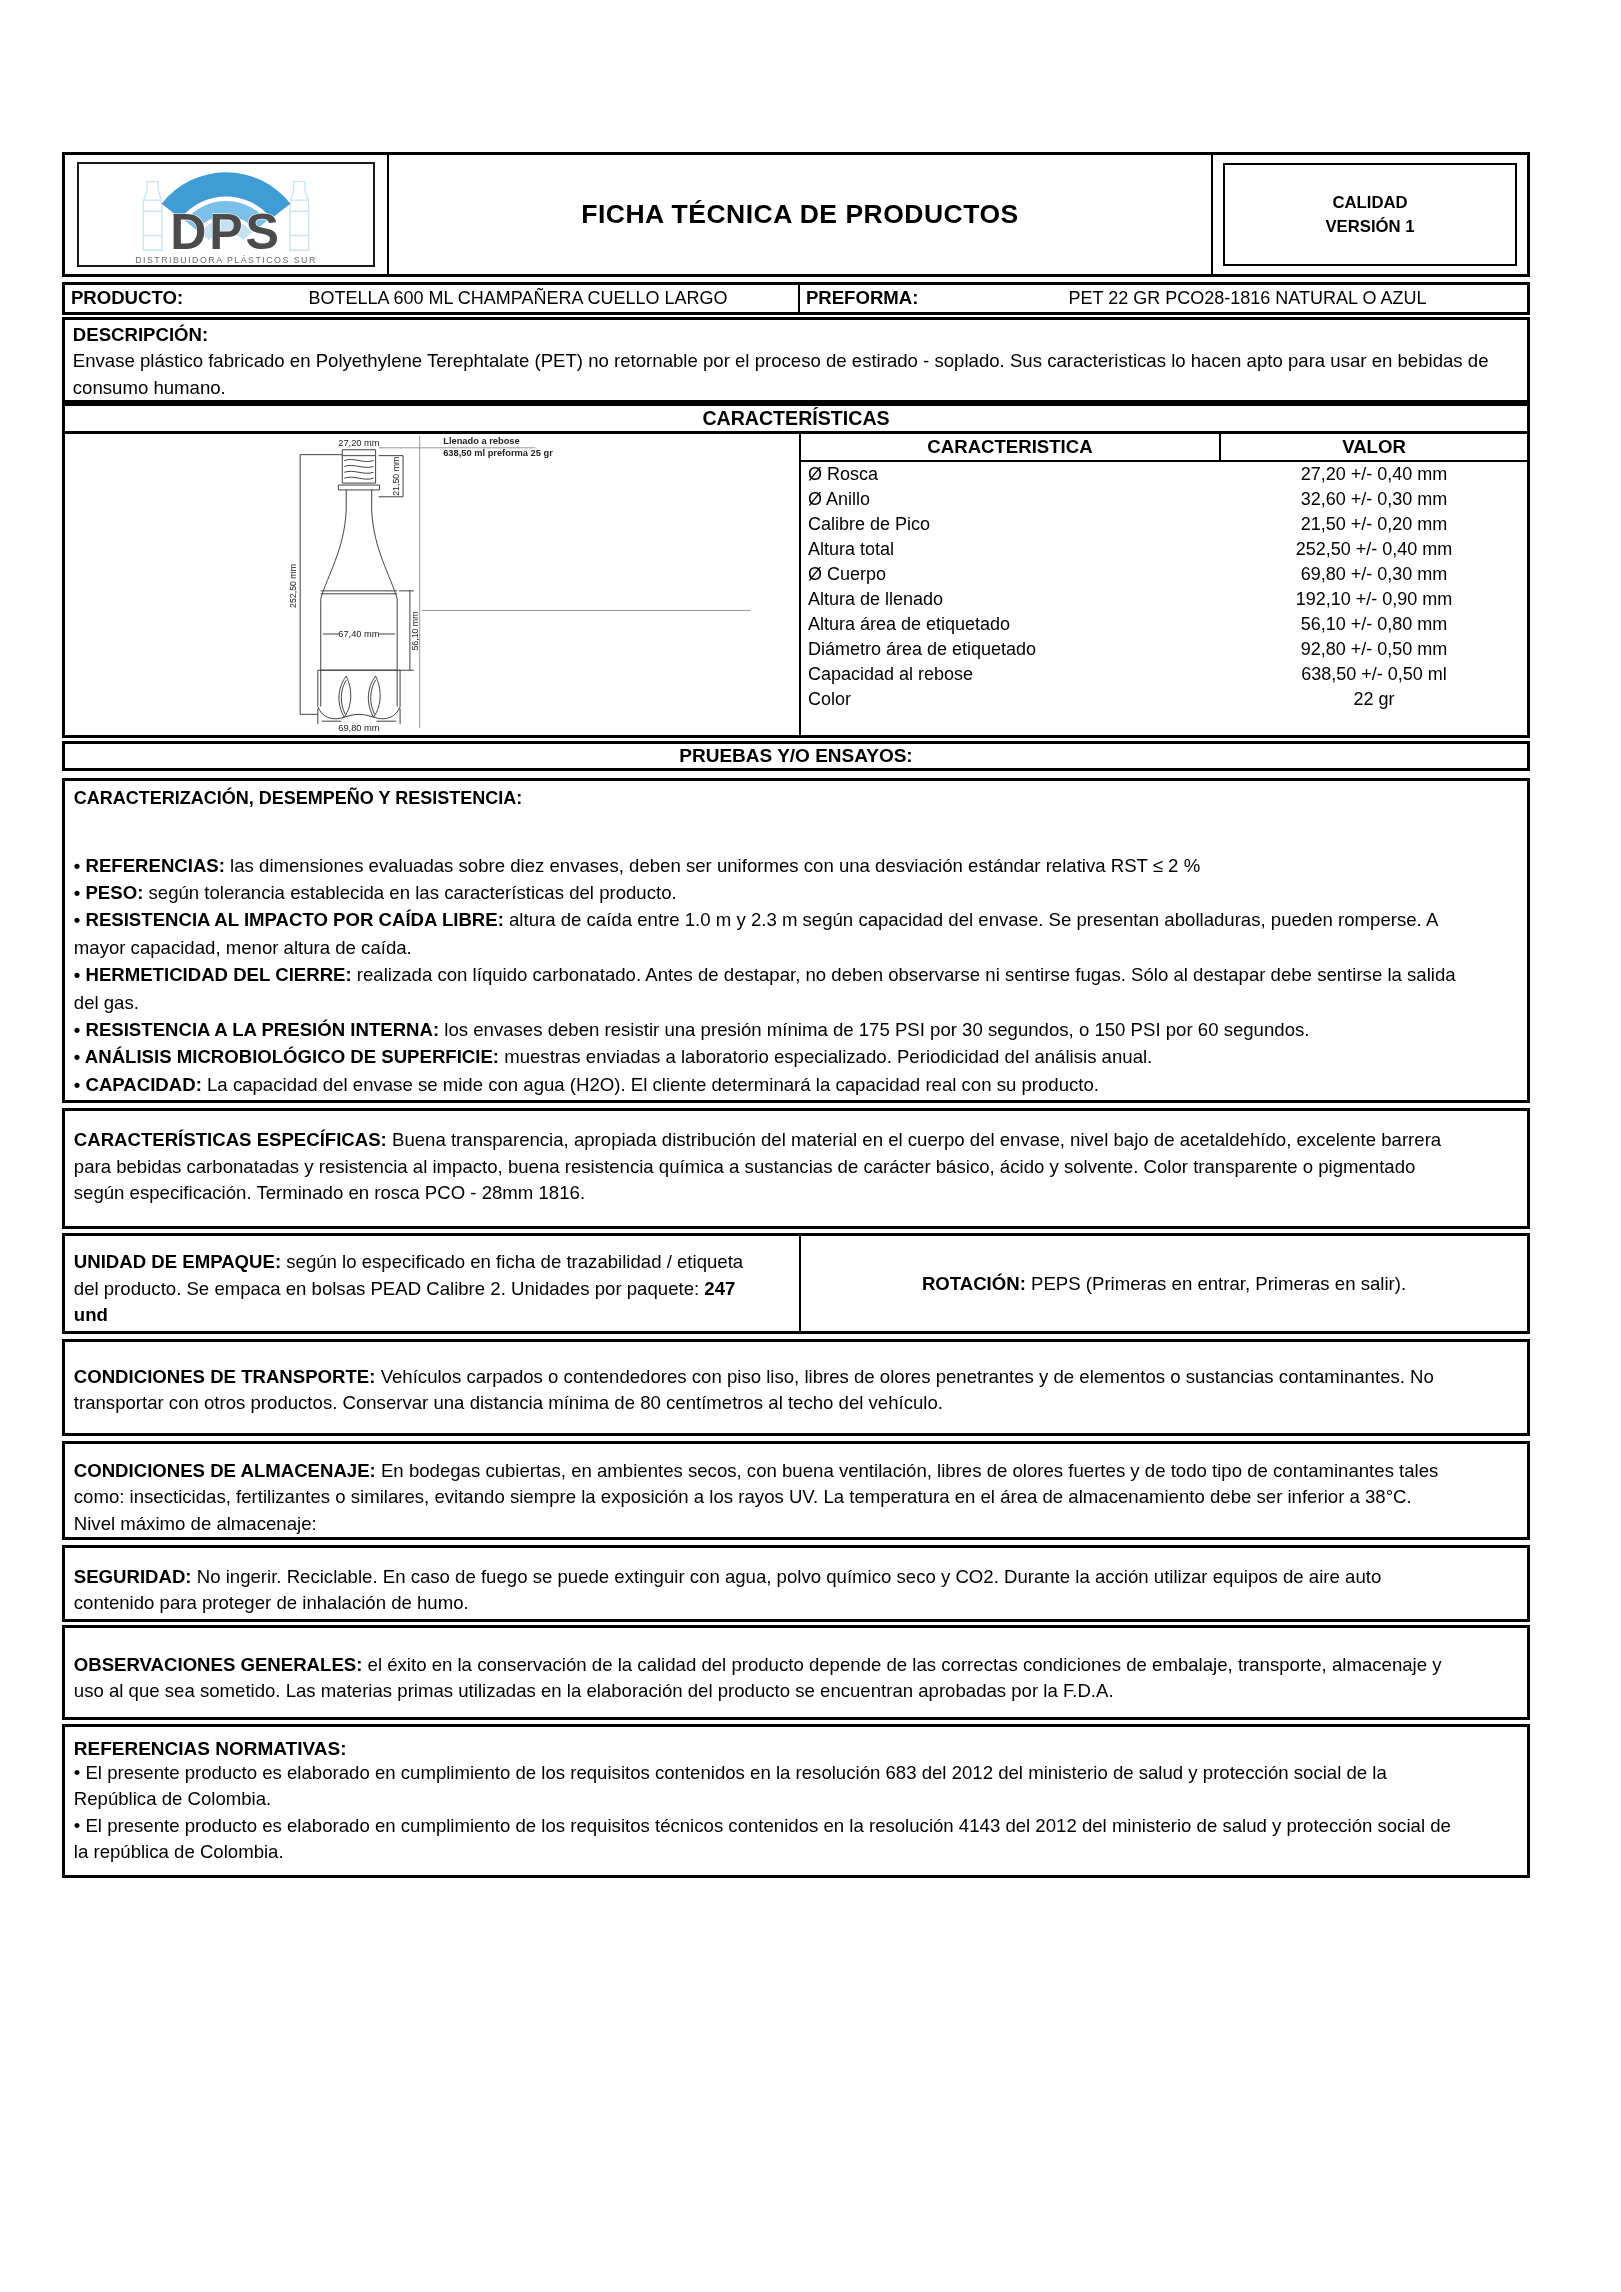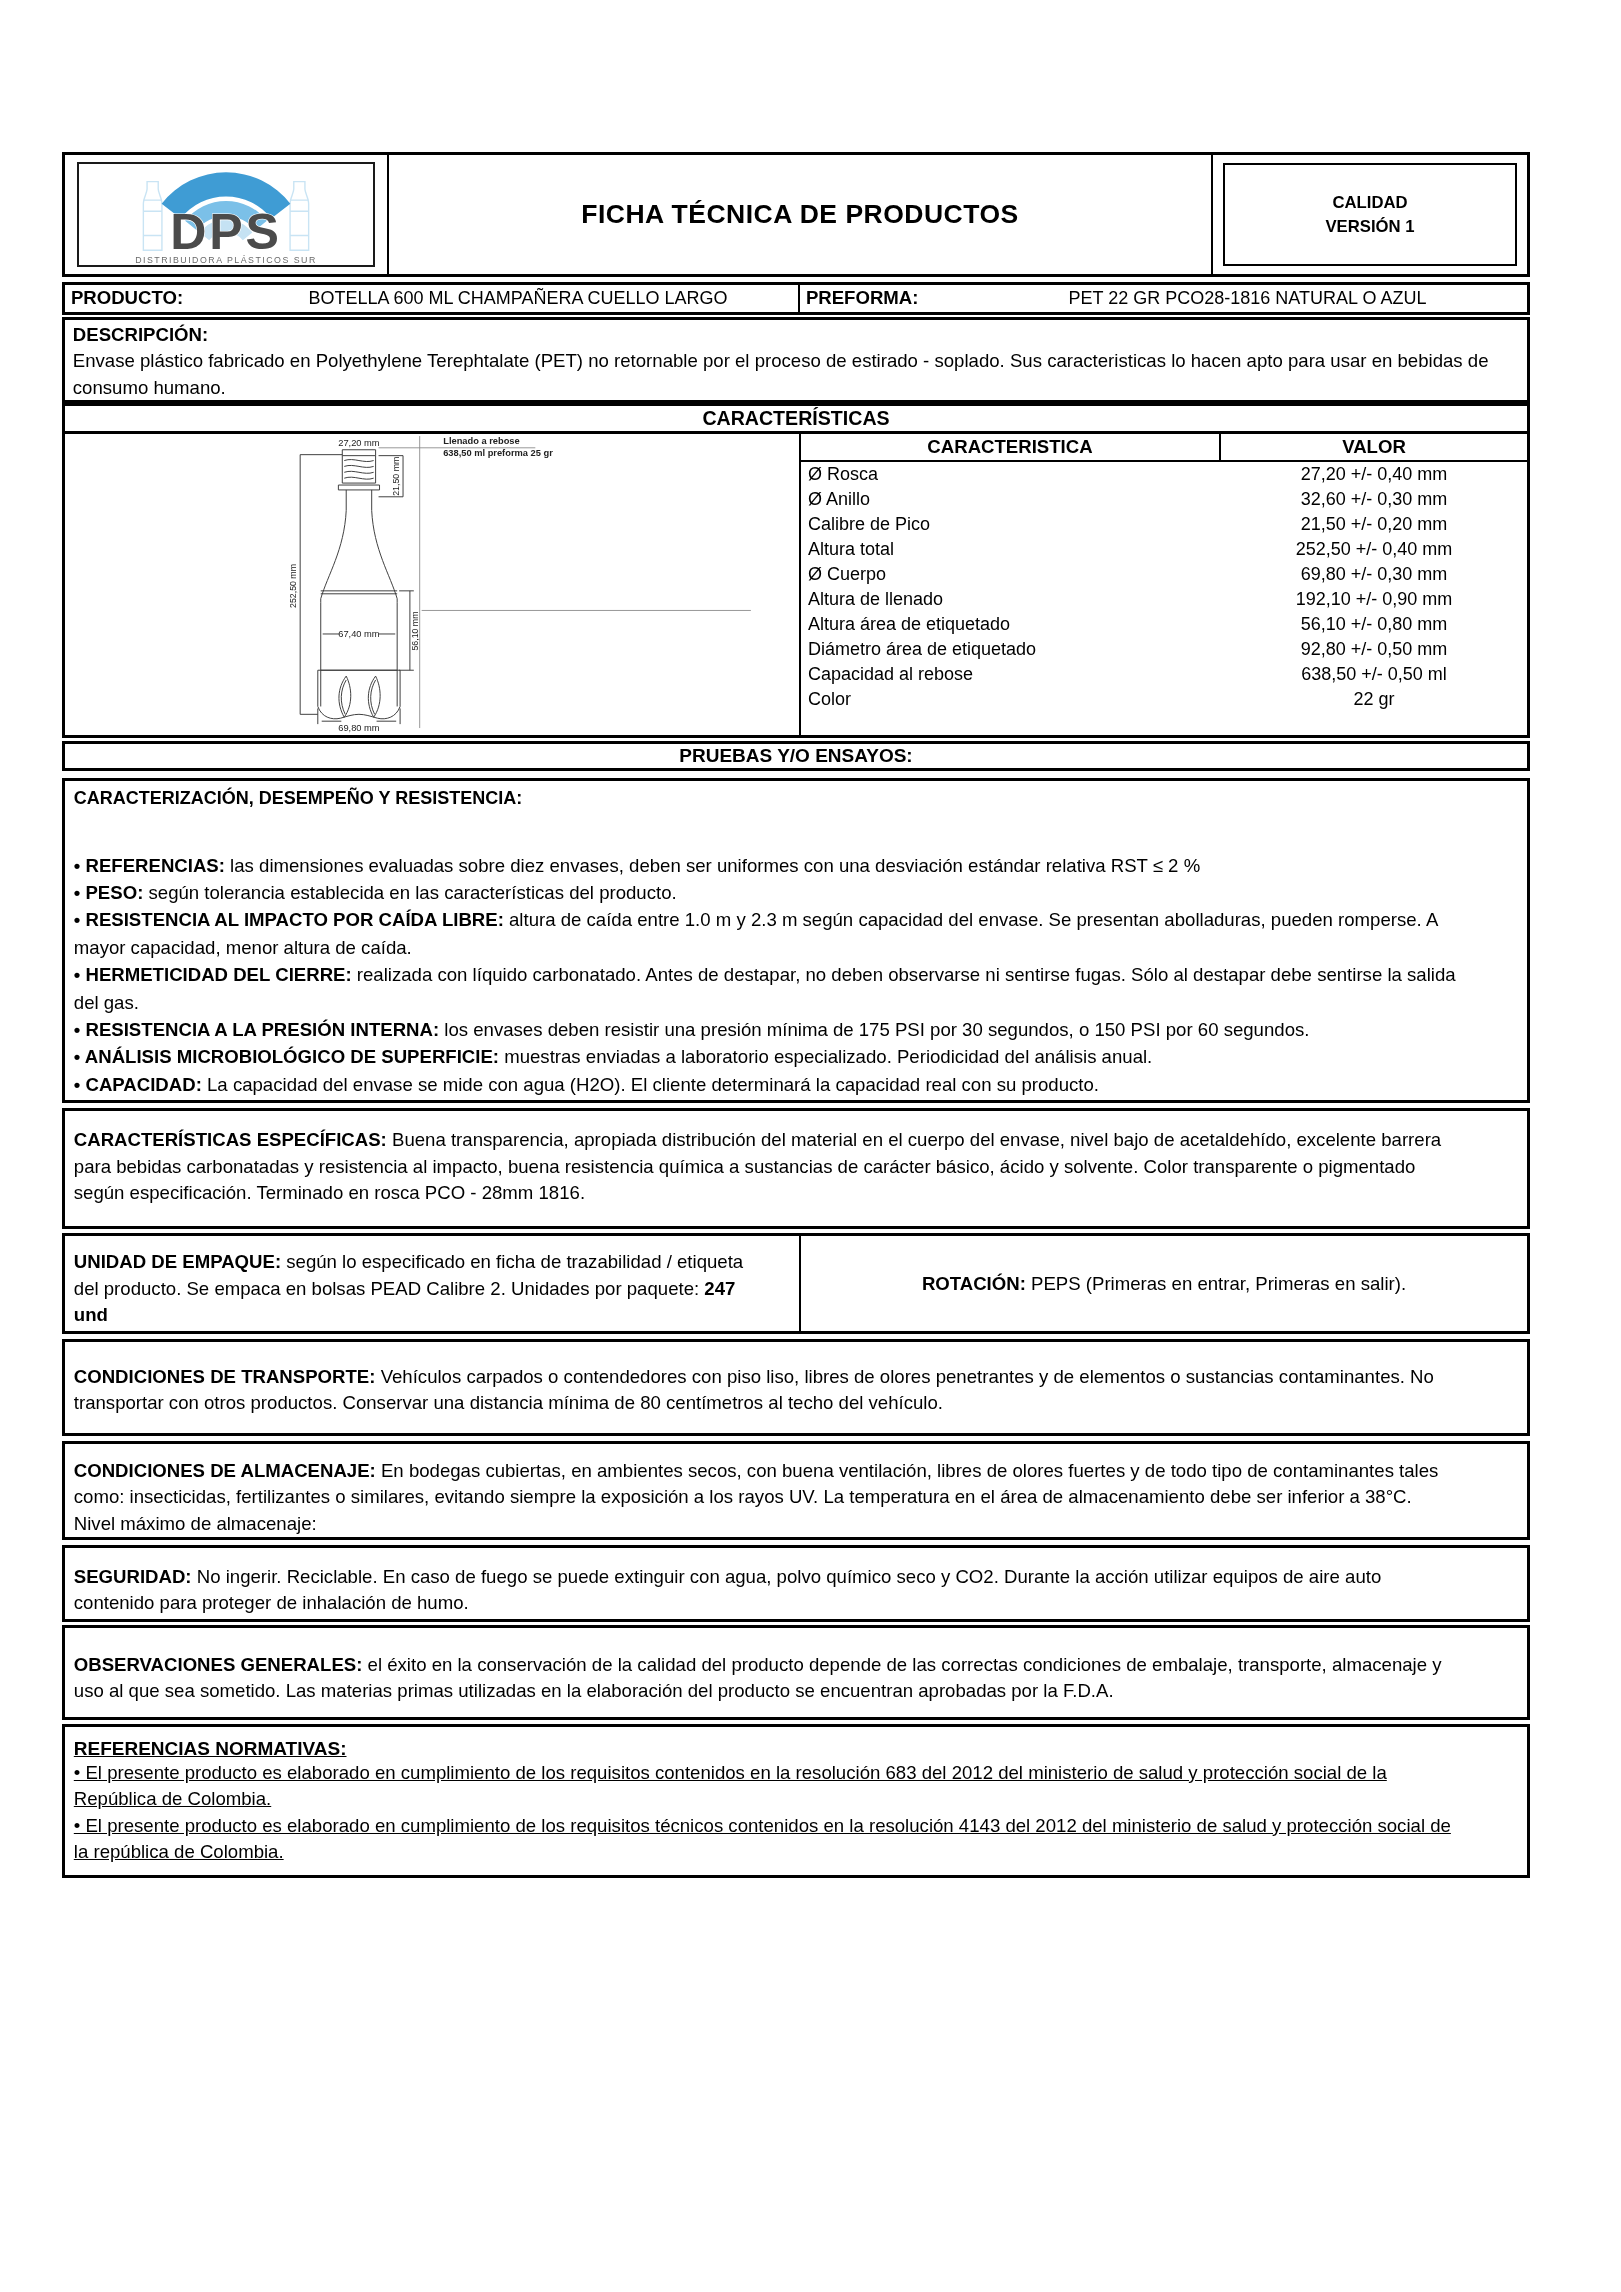--- a/index.html
+++ b/index.html
@@ -54,21 +54,21 @@
   .especificas-box { margin-top:4.9px; height:121px; padding:16.7px 61px 0 8.8px; }
 
   .unidad-box { margin-top:4.9px; height:101px; display:grid; grid-template-columns:736px 1fr; }
   .unidad-left { border-right:2.9px solid #000; padding:12.7px 27.4px 0 8.8px; }
   .unidad-right { display:flex; align-items:center; justify-content:center; text-align:center; padding:0 15.7px; }
 
   .transporte-box { margin-top:4.9px; height:97px; padding:21.6px 69px 0 8.8px; }
   .almacenaje-box { margin-top:4.9px; height:99px; padding:13.7px 69px 0 8.8px; }
   .seguridad-box  { margin-top:4.9px; height:77px;  padding:15.7px 61px 0 8.8px; }
   .observaciones-box { margin-top:2.9px; height:95px; padding:23.5px 61px 0 8.8px; }
-  .referencias-box { margin-top:3.9px; height:154px; padding:10.8px 61px 0 8.8px;text-decoration:underline; }
+  .referencias-box { margin-top:3.9px; height:154px; padding:10.8px 61px 0 8.8px; }
   .referencias-box .heading { font-weight:bold; font-size:19px; }
 
   svg text { font-family:"Liberation Sans","DejaVu Sans",sans-serif; }
 </style>
 </head>
 <body>
 
 <div class="page">
   <div class="doc">
 

